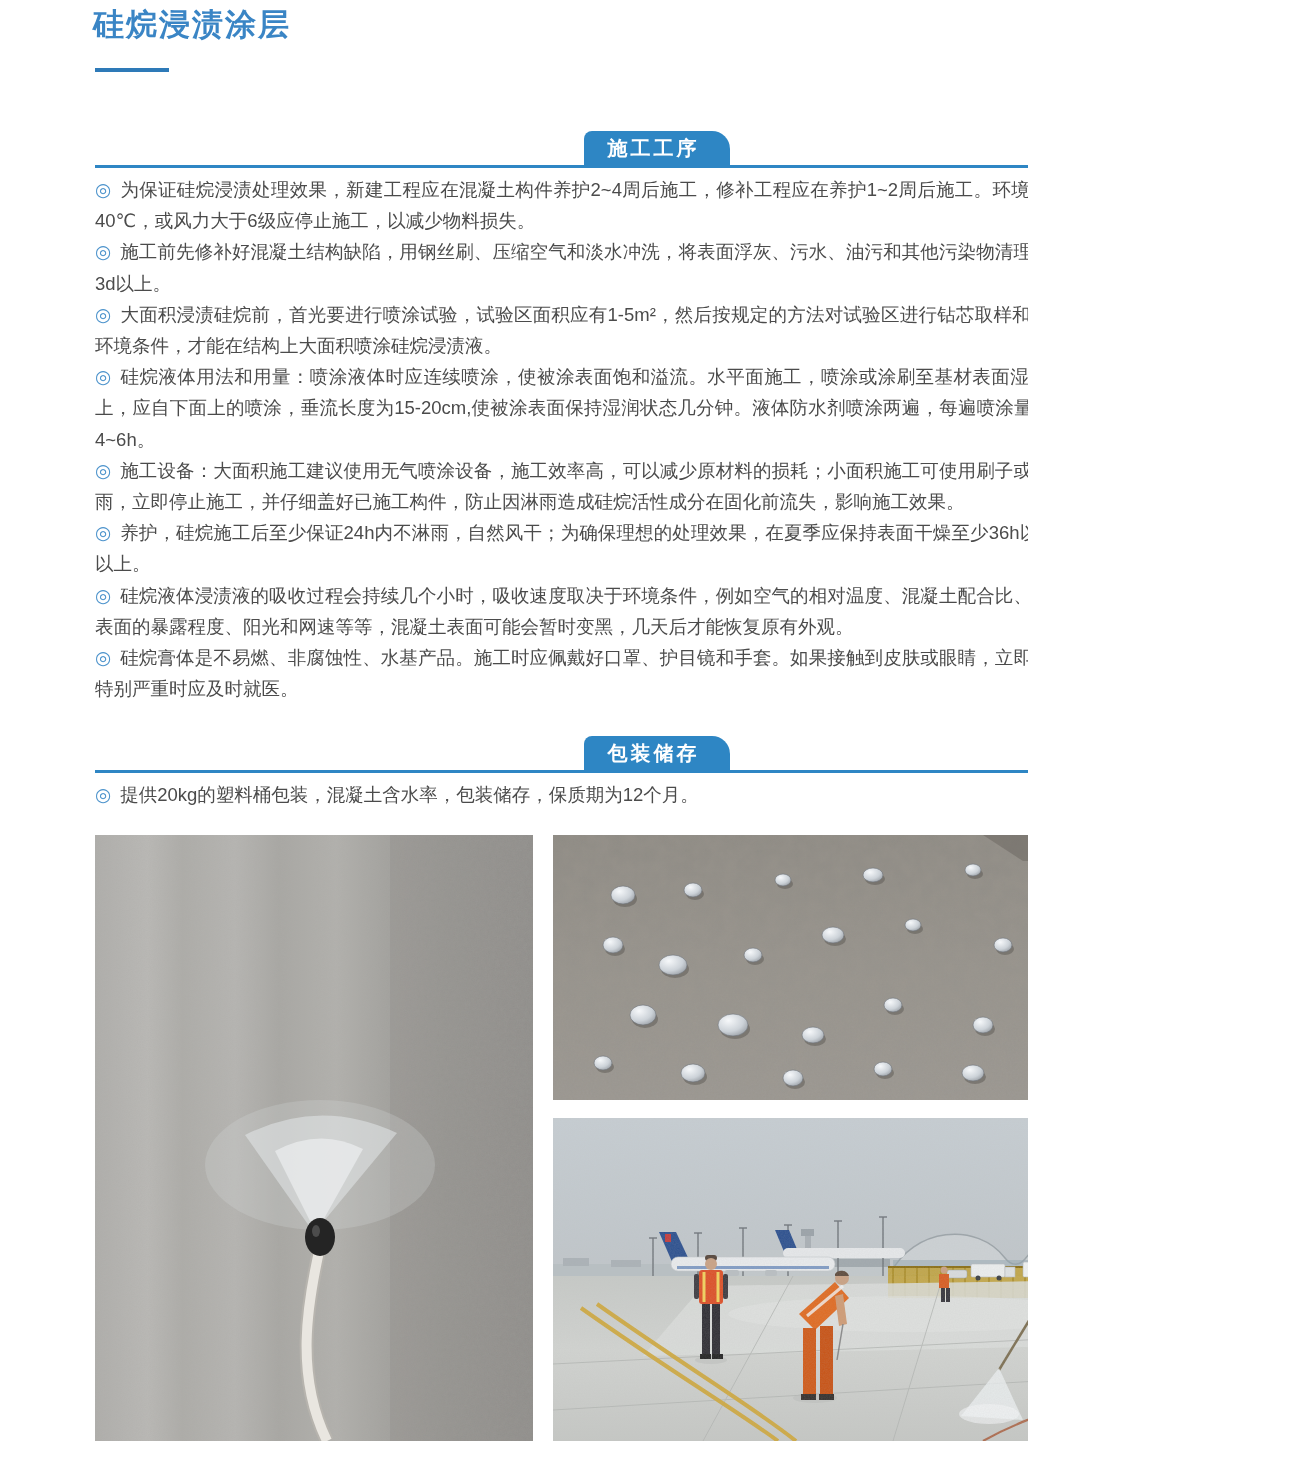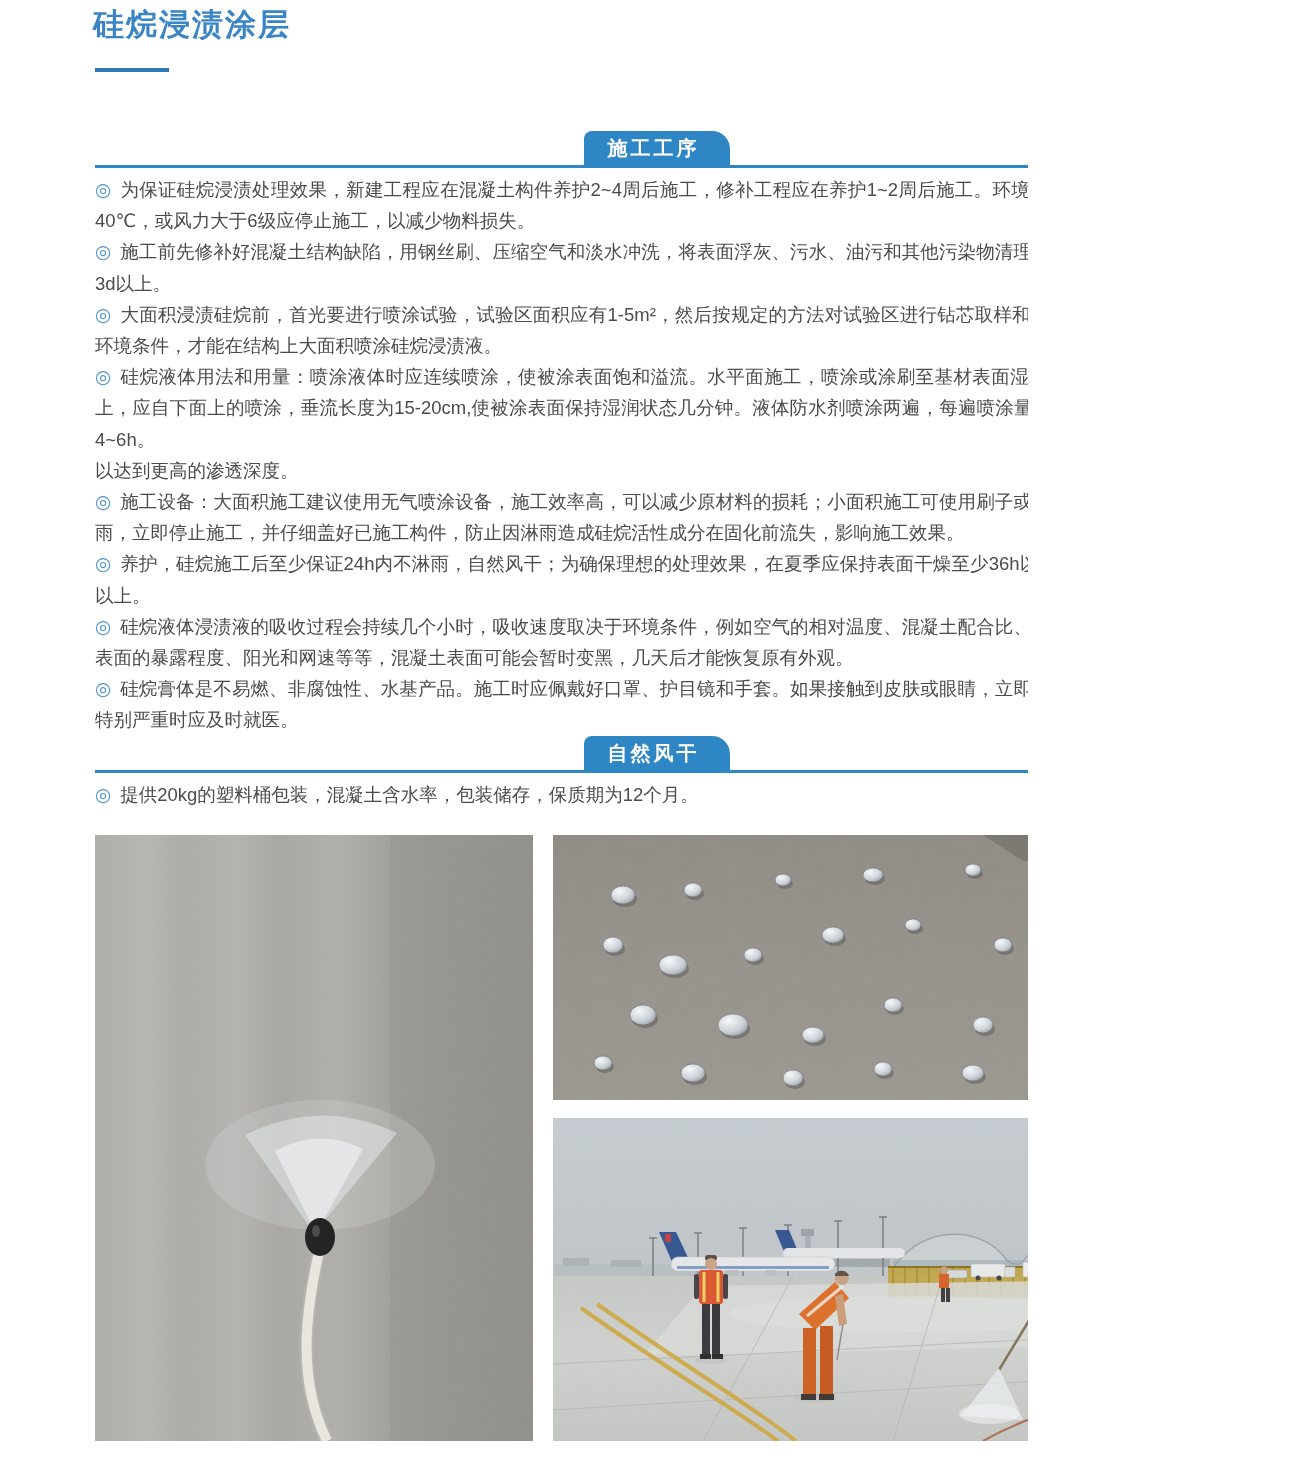--- a/index.html
+++ b/index.html
@@ -41,29 +41,28 @@
   <div class="title-rule"></div>
 
   <div class="sec-head s1">
     <span class="badge">施工工序</span>
   </div>
   <div class="sec-body s1">
     <p class="para"><span class="bullet">◎</span><span>为保证硅烷浸渍处理效果，新建工程应在混凝土构件养护2~4周后施工，修补工程应在养护1~2周后施工。环境温度低于-5℃，或高于40℃，或风力大于6级应停止施工，以减少物料损失。</span></p>
     <p class="para"><span class="bullet">◎</span><span>施工前先修补好混凝土结构缺陷，用钢丝刷、压缩空气和淡水冲洗，将表面浮灰、污水、油污和其他污染物清理干净，并保持表面干燥3d以上。</span></p>
     <p class="para"><span class="bullet">◎</span><span>大面积浸渍硅烷前，首光要进行喷涂试验，试验区面积应有1-5m²，然后按规定的方法对试验区进行钻芯取样和检测，吸收速度取决于环境条件，才能在结构上大面积喷涂硅烷浸渍液。</span></p>
     <p class="para"><span class="bullet">◎</span><span>硅烷液体用法和用量：喷涂液体时应连续喷涂，使被涂表面饱和溢流。水平面施工，喷涂或涂刷至基材表面湿润或至镜面状。在立面上，应自下面上的喷涂，垂流长度为15-20cm,使被涂表面保持湿润状态几分钟。液体防水剂喷涂两遍，每遍喷涂量为300g/m²,间隔时间为4~6h。</span></p>
-    <p class="para"><span class="bullet"></span><span>以达到更高的渗透深度。</span></p>
     <p class="para"><span class="bullet">◎</span><span>施工设备：大面积施工建议使用无气喷涂设备，施工效率高，可以减少原材料的损耗；小面积施工可使用刷子或刮刀；施工时如突然下雨，立即停止施工，并仔细盖好已施工构件，防止因淋雨造成硅烷活性成分在固化前流失，影响施工效果。</span></p>
     <p class="para"><span class="bullet">◎</span><span>养护，硅烷施工后至少保证24h内不淋雨，自然风干；为确保理想的处理效果，在夏季应保持表面干燥至少36h以上，冬期至少干燥72h以上。</span></p>
     <p class="para"><span class="bullet">◎</span><span>硅烷液体浸渍液的吸收过程会持续几个小时，吸收速度取决于环境条件，例如空气的相对温度、混凝土配合比、混凝土含水率、被处理表面的暴露程度、阳光和网速等等，混凝土表面可能会暂时变黑，几天后才能恢复原有外观。</span></p>
     <p class="para"><span class="bullet">◎</span><span>硅烷膏体是不易燃、非腐蚀性、水基产品。施工时应佩戴好口罩、护目镜和手套。如果接触到皮肤或眼睛，立即用大量清水冲洗，情况特别严重时应及时就医。</span></p>
   </div>
 
   <div class="sec-head s2">
-    <span class="badge">自然风干</span>
+    <span class="badge">包装储存</span>
   </div>
   <div class="sec-body s2">
     <p class="para"><span class="bullet">◎</span><span>提供20kg的塑料桶包装，混凝土含水率，包装储存，保质期为12个月。</span></p>
   </div>
 
   <div class="photo ph-left" aria-label="silane-spray-on-concrete-wall-photo">
     <svg width="438" height="606" viewBox="0 0 438 606" xmlns="http://www.w3.org/2000/svg">
       <defs>
         <linearGradient id="wallG" x1="0" y1="0" x2="1" y2="0">
           <stop offset="0" stop-color="#b0afac"></stop>

